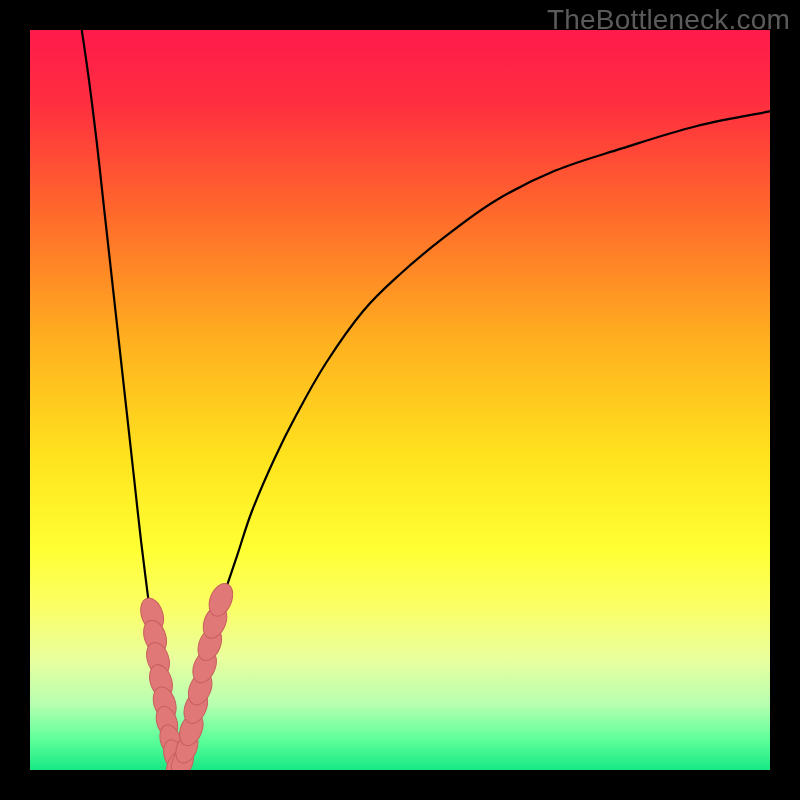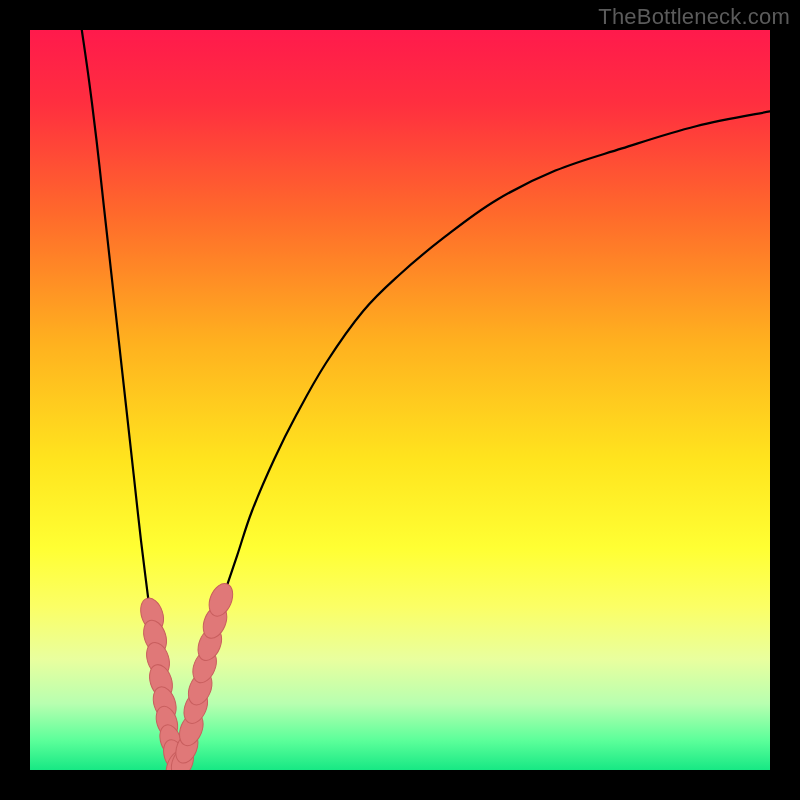--- a/index.html
+++ b/index.html
@@ -29,21 +29,21 @@
     inset: 0;
   }
   .curves {
     position: absolute;
     inset: 0;
   }
   .watermark {
     position: absolute;
     top: 4px;
     right: 10px;
-    font-size: 22px;
+    font-size: 28px;
     font-weight: 500;
     color: #5b5b5b;
     letter-spacing: 0.2px;
     user-select: none;
   }
 </style>
 </head>
 <body>
 
 <div class="frame">

